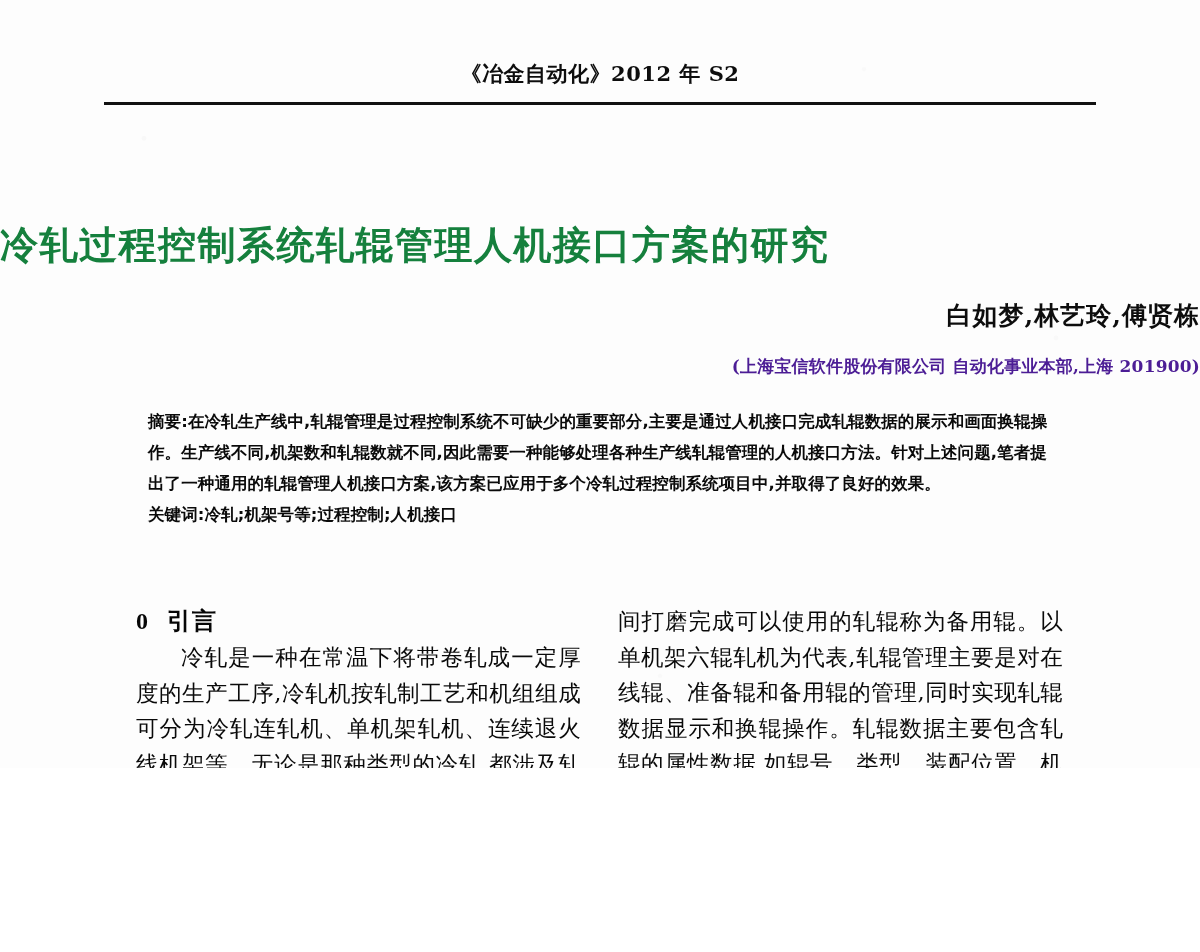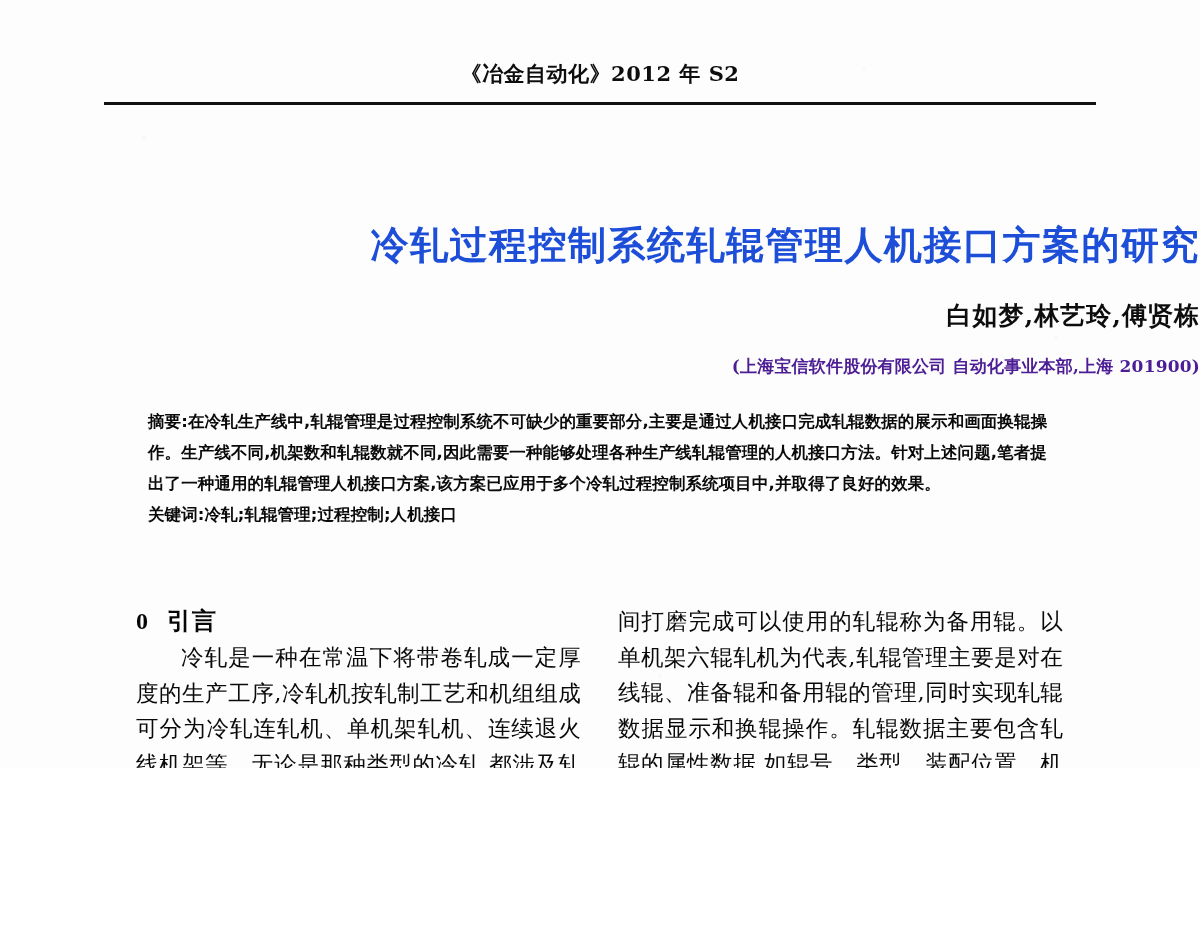--- a/index.html
+++ b/index.html
@@ -56,26 +56,26 @@
     height: 3px;
     background: #111111;
   }
 
   
   .title {
     position: absolute;
     top: 198px;
     left: 0;
     width: 1200px;
-    text-align: right;
+    text-align: left;
     font-family: "DejaVu Sans", "Liberation Sans", sans-serif;
     font-size: 38px;
     font-weight: 700;
     letter-spacing: 1.5px;
-    color: #1d4ed8;
+    color: #15803d;
     line-height: 1.2;
   }
   .authors {
     position: absolute;
     top: 299px;
     left: 0;
     width: 1200px;
     text-align: right;
     font-family: "DejaVu Serif", "Liberation Serif", serif;
     font-size: 25px;
@@ -159,21 +159,21 @@
   <div class="rule"></div>
 
   <h1 class="title">冷轧过程控制系统轧辊管理人机接口方案的研究</h1>
 
   <div class="authors">白如梦,林艺玲,傅贤栋</div>
 
   <div class="affiliation">(上海宝信软件股份有限公司 自动化事业本部,上海 201900)</div>
 
   <div class="abstract">
     <p><span class="lbl">摘要:</span><span>在冷轧生产线中,轧辊管理是过程控制系统不可缺少的重要部分,主要是通过人机接口完成轧辊数据的展示和画面换辊操作。生产线不同,机架数和轧辊数就不同,因此需要一种能够处理各种生产线轧辊管理的人机接口方法。针对上述问题,笔者提出了一种通用的轧辊管理人机接口方案,该方案已应用于多个冷轧过程控制系统项目中,并取得了良好的效果。</span></p>
-    <p class="keywords"><span class="lbl">关键词:</span><span>冷轧;轧辊管理;过程控制;人机接口</span></p>
+    <p class="keywords"><span class="lbl">关键词:</span><span>冷轧;机架号等;过程控制;人机接口</span></p>
   </div>
 
   <div class="col col-left">
     <h2 class="section-head">
       <span class="num">0</span><span>引言</span>
     </h2>
     <p class="para">冷轧是一种在常温下将带卷轧成一定厚度的生产工序,冷轧机按轧制工艺和机组组成可分为冷轧连轧机、单机架轧机、连续退火线机架等。无论是那种类型的冷轧,都涉及轧辊管理。轧辊管理一方面体现为对轧辊实物的管理,即如何有效利用轧辊轧制出更好的产品和提高轧辊的使用寿命等;轧辊管理的另一方面是对轧辊数据的管理,在过程控制系统中体现为抽象轧辊管理。轧辊管理功能是冷轧过程控制系统的重要组成部分。外</p>
   </div>
 
   <div class="col col-right">

